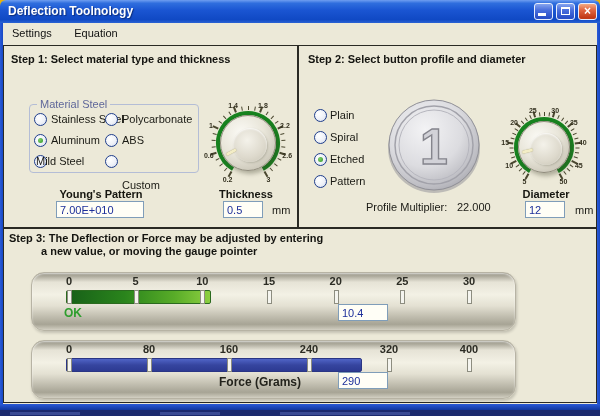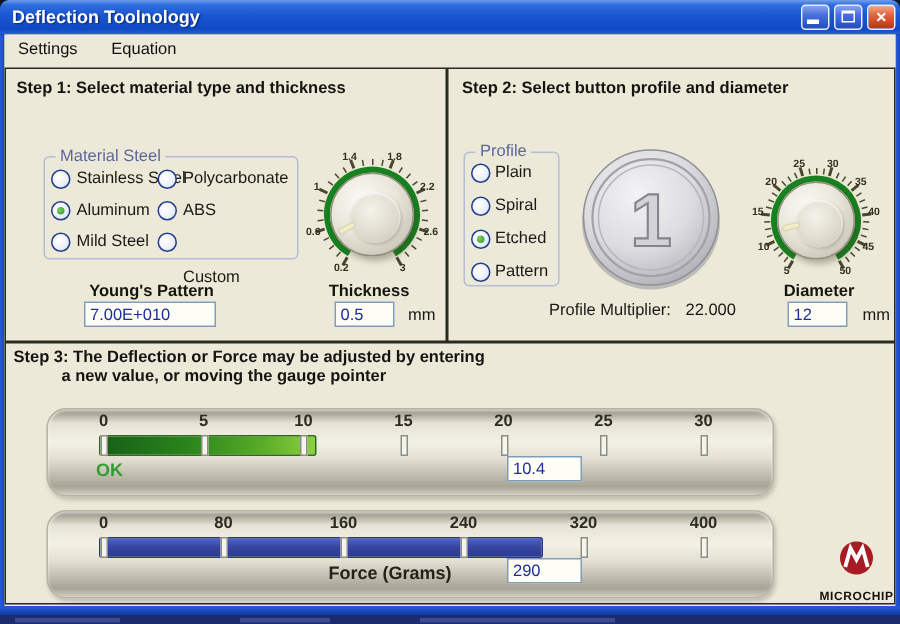--- a/index.html
+++ b/index.html
@@ -1,17 +1,17 @@
 <!DOCTYPE html>
 <html><head>
 <meta charset="utf-8">
 <style>
   html,body{margin:0;padding:0;}
   body{font-family:"Liberation Sans",sans-serif;}
-  #stage{position:relative;width:600px;height:416px;overflow:hidden;background:#0f172a;}
+  #stage{position:relative;width:600px;height:416px;overflow:hidden;background:#eab308;}
   .abs{position:absolute;}
   
   .titlebar{left:0;top:0;width:600px;height:23px;border-radius:6px 6px 0 0;
     background:linear-gradient(180deg,#6f9ef0 0%,#2f6ede 14%,#1a55d2 45%,#1049c4 85%,#2a63d4 100%);}
   .title-text{left:8px;top:4px;font-size:12px;font-weight:bold;color:#fff;text-shadow:1px 1px 1px #0d2f7e;white-space:nowrap;}
   .wbtn{top:3px;width:19px;height:17px;border:1px solid #e8eefc;border-radius:3px;box-sizing:border-box;}
   .wbtn.minmax{background:linear-gradient(180deg,#86a4ee 0%,#4a6fdd 40%,#2a50c8 90%);}
   .wbtn.close{background:linear-gradient(180deg,#f2aa83 0%,#e06540 40%,#c23a18 90%);}
   .glyph-min{position:absolute;left:3px;bottom:3px;width:8px;height:3px;background:#fff;}
   .glyph-max{position:absolute;left:4px;top:3px;width:9px;height:8px;border:1px solid #fff;border-top-width:2px;box-sizing:border-box;}
@@ -100,21 +100,21 @@
 
     <div class="abs group" style="left:25px;top:58px;width:170px;height:69px;">
       <span class="group-label">Material Steel</span>
     </div>
 
     <span class="radio" style="left:30px;top:67px;"></span>
     <span class="radio-label" style="left:47px;top:67px;">Stainless Steel</span>
     <span class="radio checked" style="left:30px;top:88px;"></span>
     <span class="radio-label" style="left:47px;top:88px;">Aluminum</span>
     <span class="radio" style="left:30px;top:109px;"></span>
-    <span class="radio-label" style="left:47px;top:109px;">Mild Steel</span>
+    <span class="radio-label" style="left:32px;top:109px;">Mild Steel</span>
 
     <span class="radio" style="left:101px;top:67px;"></span>
     <span class="radio-label" style="left:118px;top:67px;">Polycarbonate</span>
     <span class="radio" style="left:101px;top:88px;"></span>
     <span class="radio-label" style="left:118px;top:88px;">ABS</span>
     <span class="radio" style="left:101px;top:109px;"></span>
     <span class="radio-label" style="left:118px;top:109px;margin-top:24px;">Custom</span>
 
     <div class="abs knob" style="left:194px;top:47px;">
         <svg width="100" height="100" style="position:absolute;left:0;top:0;overflow:visible">
@@ -165,23 +165,20 @@
     <div class="field-label" style="left:37px;top:142px;width:120px;">Young's Pattern</div>
     <input class="field" style="left: 52px; top: 155px; width: 88px; height: 17px;" value="7.00E+010">
     <div class="field-label" style="left:202px;top:142px;width:80px;">Thickness</div>
     <input class="field" style="left: 219px; top: 155px; width: 40px; height: 17px;" value="0.5">
     <span class="unit" style="left:268px;top:158px;">mm</span>
   </div>
 
   <div class="abs panel" style="left:298px;top:45px;width:299px;height:183px;">
     <div class="abs step-heading" style="left:9px;top:7px;">Step 2: Select button profile and diameter</div>
 
-    <div class="abs group" style="left:10px;top:55px;width:64px;height:90px;">
-      <span class="group-label">Profile</span>
-    </div>
     <span class="radio" style="left:15px;top:63px;"></span>
     <span class="radio-label" style="left:31px;top:63px;">Plain</span>
     <span class="radio" style="left:15px;top:85px;"></span>
     <span class="radio-label" style="left:31px;top:85px;">Spiral</span>
     <span class="radio checked" style="left:15px;top:107px;"></span>
     <span class="radio-label" style="left:31px;top:107px;">Etched</span>
     <span class="radio" style="left:15px;top:129px;"></span>
     <span class="radio-label" style="left:31px;top:129px;">Pattern</span>
 
     <svg class="abs" style="left:87px;top:52px;" width="96" height="96" viewBox="0 0 96 96">
@@ -298,27 +295,20 @@
         <span class="gnum" style="left: 197px;">160</span>
         <div class="gtick" style="left: 195px;"></div>
         <span class="gnum" style="left: 277px;">240</span>
         <div class="gtick" style="left: 275px;"></div>
         <span class="gnum" style="left: 357px;">320</span>
         <div class="gtick" style="left: 355px;"></div>
         <span class="gnum" style="left: 437px;">400</span>
         <div class="gtick" style="left: 435px;"></div>
       </div>
 
-    <div class="abs" style="left:538px;top:131px;width:58px;height:42px;">
-      <svg class="abs" style="left:17px;top:0;" width="24" height="24" viewBox="0 0 24 24">
-        <circle cx="12" cy="12" r="11" fill="#a61c22"></circle>
-        <path d="M4.5 18 L8 5.5 L12 13 L16 5.5 L19.5 18" fill="none" stroke="#ffffff" stroke-width="2.6" stroke-linejoin="miter"></path>
-      </svg>
-      <div class="brand-text">MICROCHIP</div>
-    </div>
   </div>
 
   <div class="abs bottom-border"></div>
   <div class="abs desktop-strip">
     <div class="abs desk-mark" style="left:10px;top:2px;width:70px;"></div>
     <div class="abs desk-mark" style="left:160px;top:2px;width:60px;"></div>
     <div class="abs desk-mark" style="left:280px;top:2px;width:130px;"></div>
   </div>
 
 </div>

